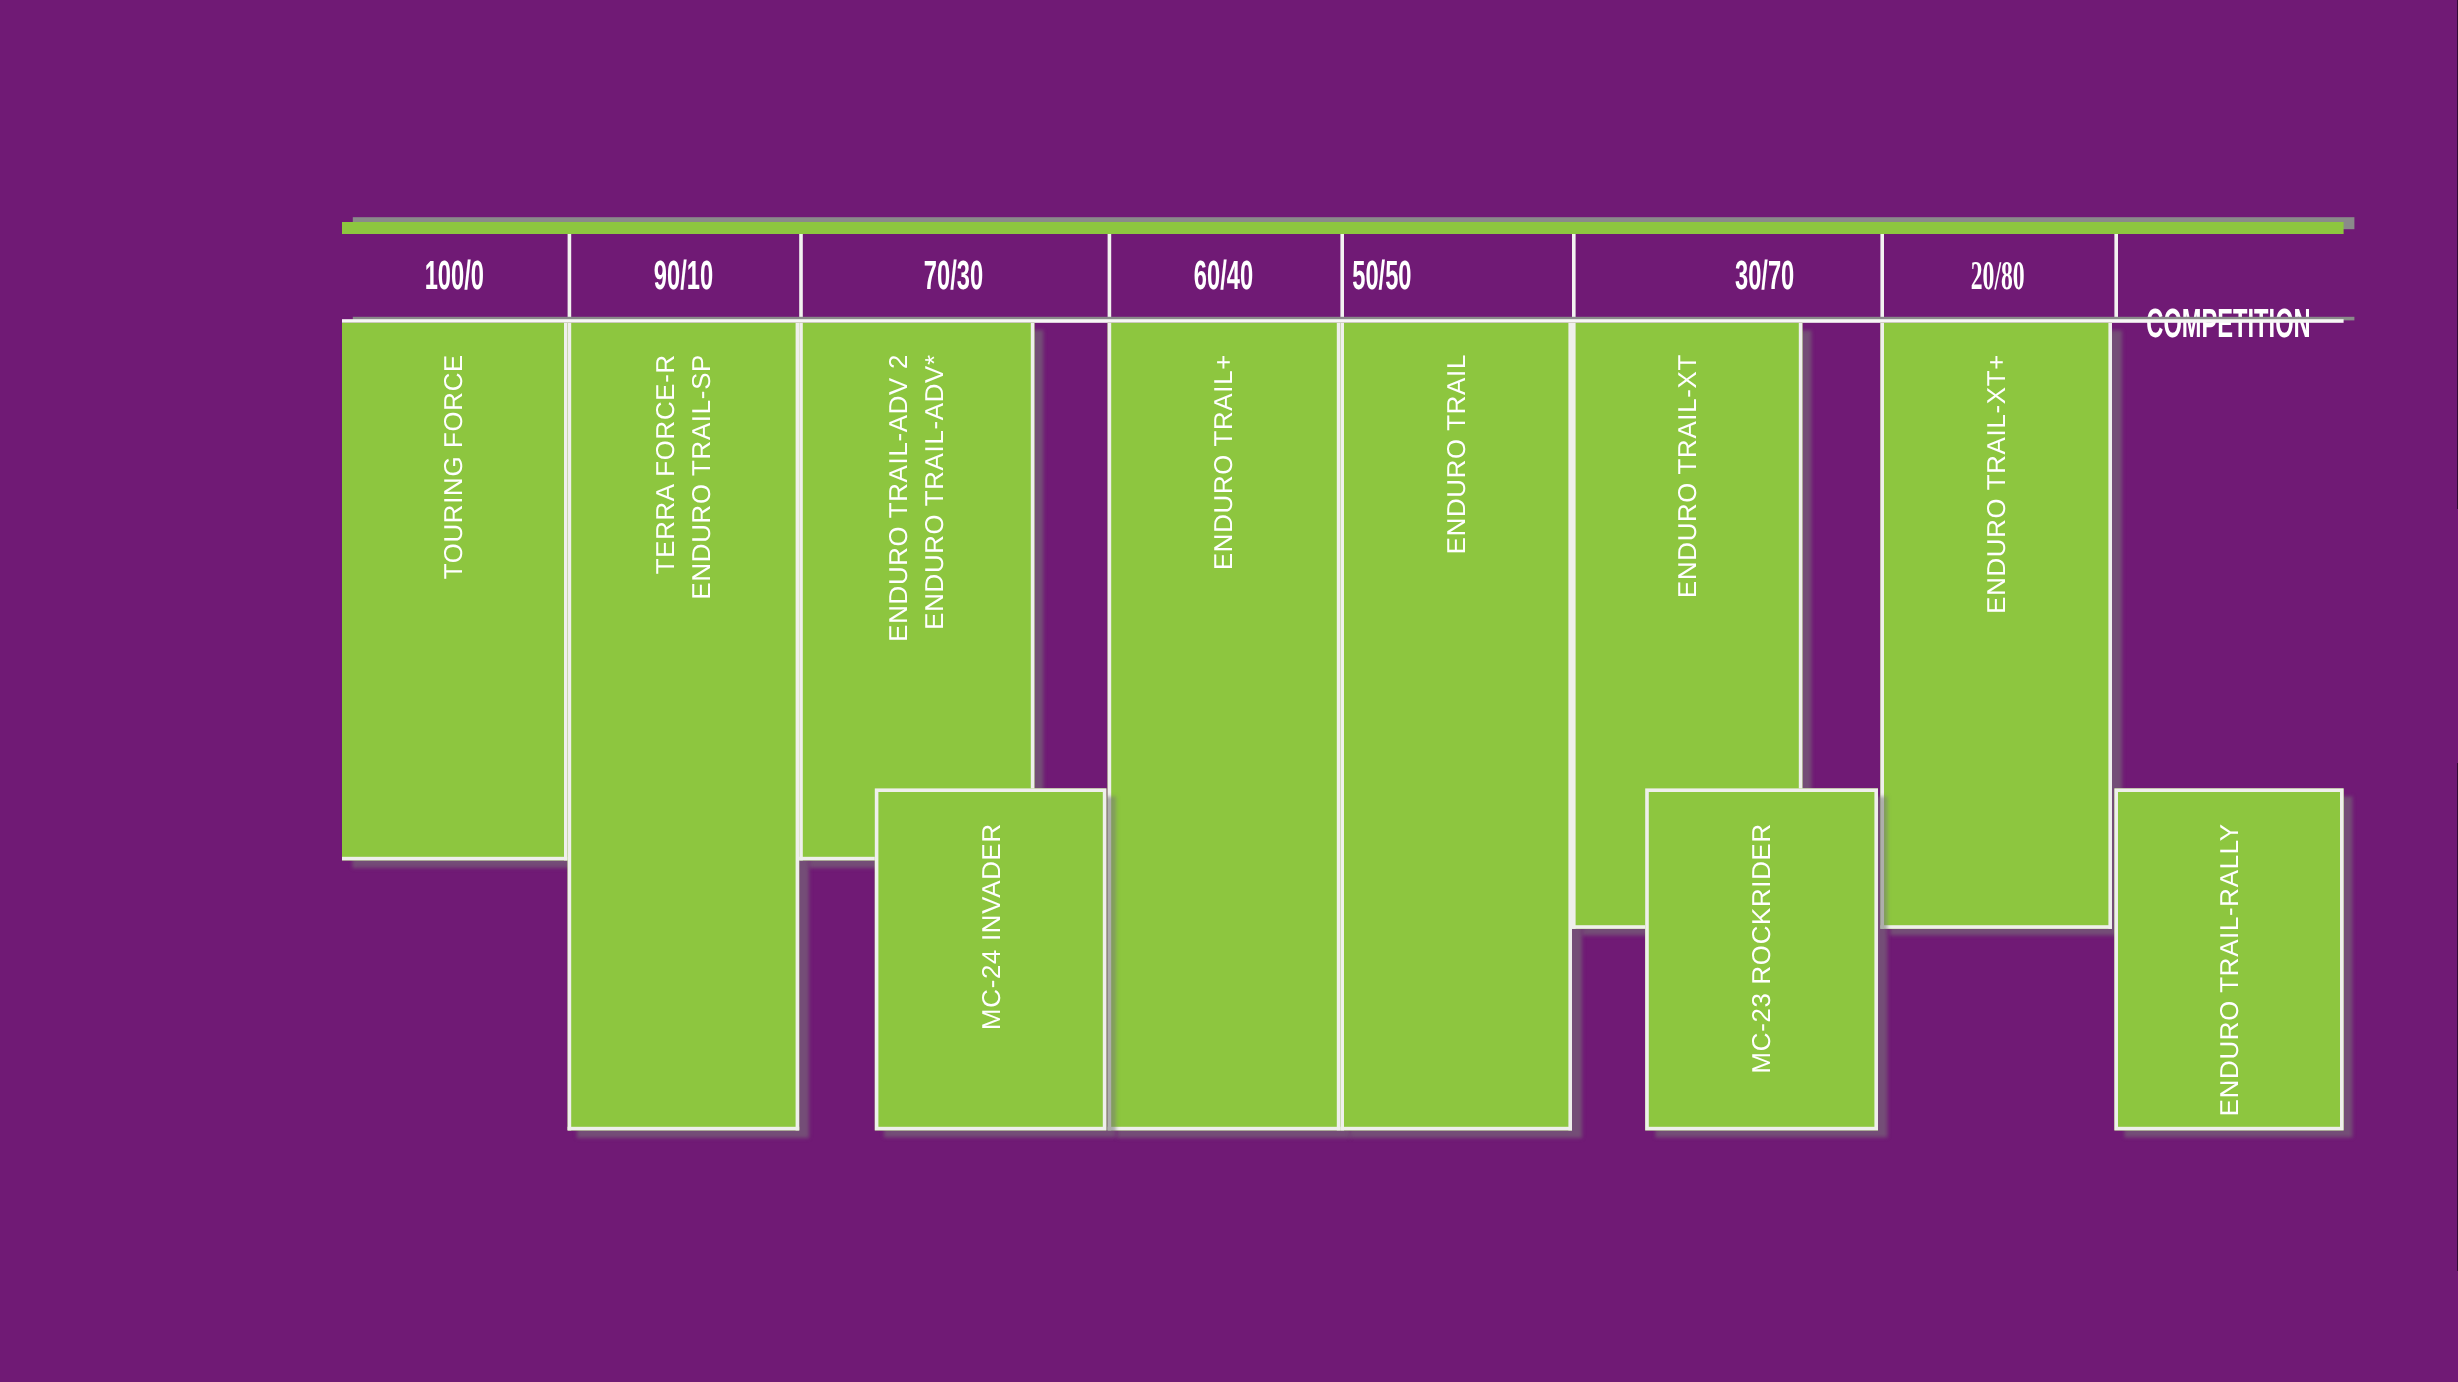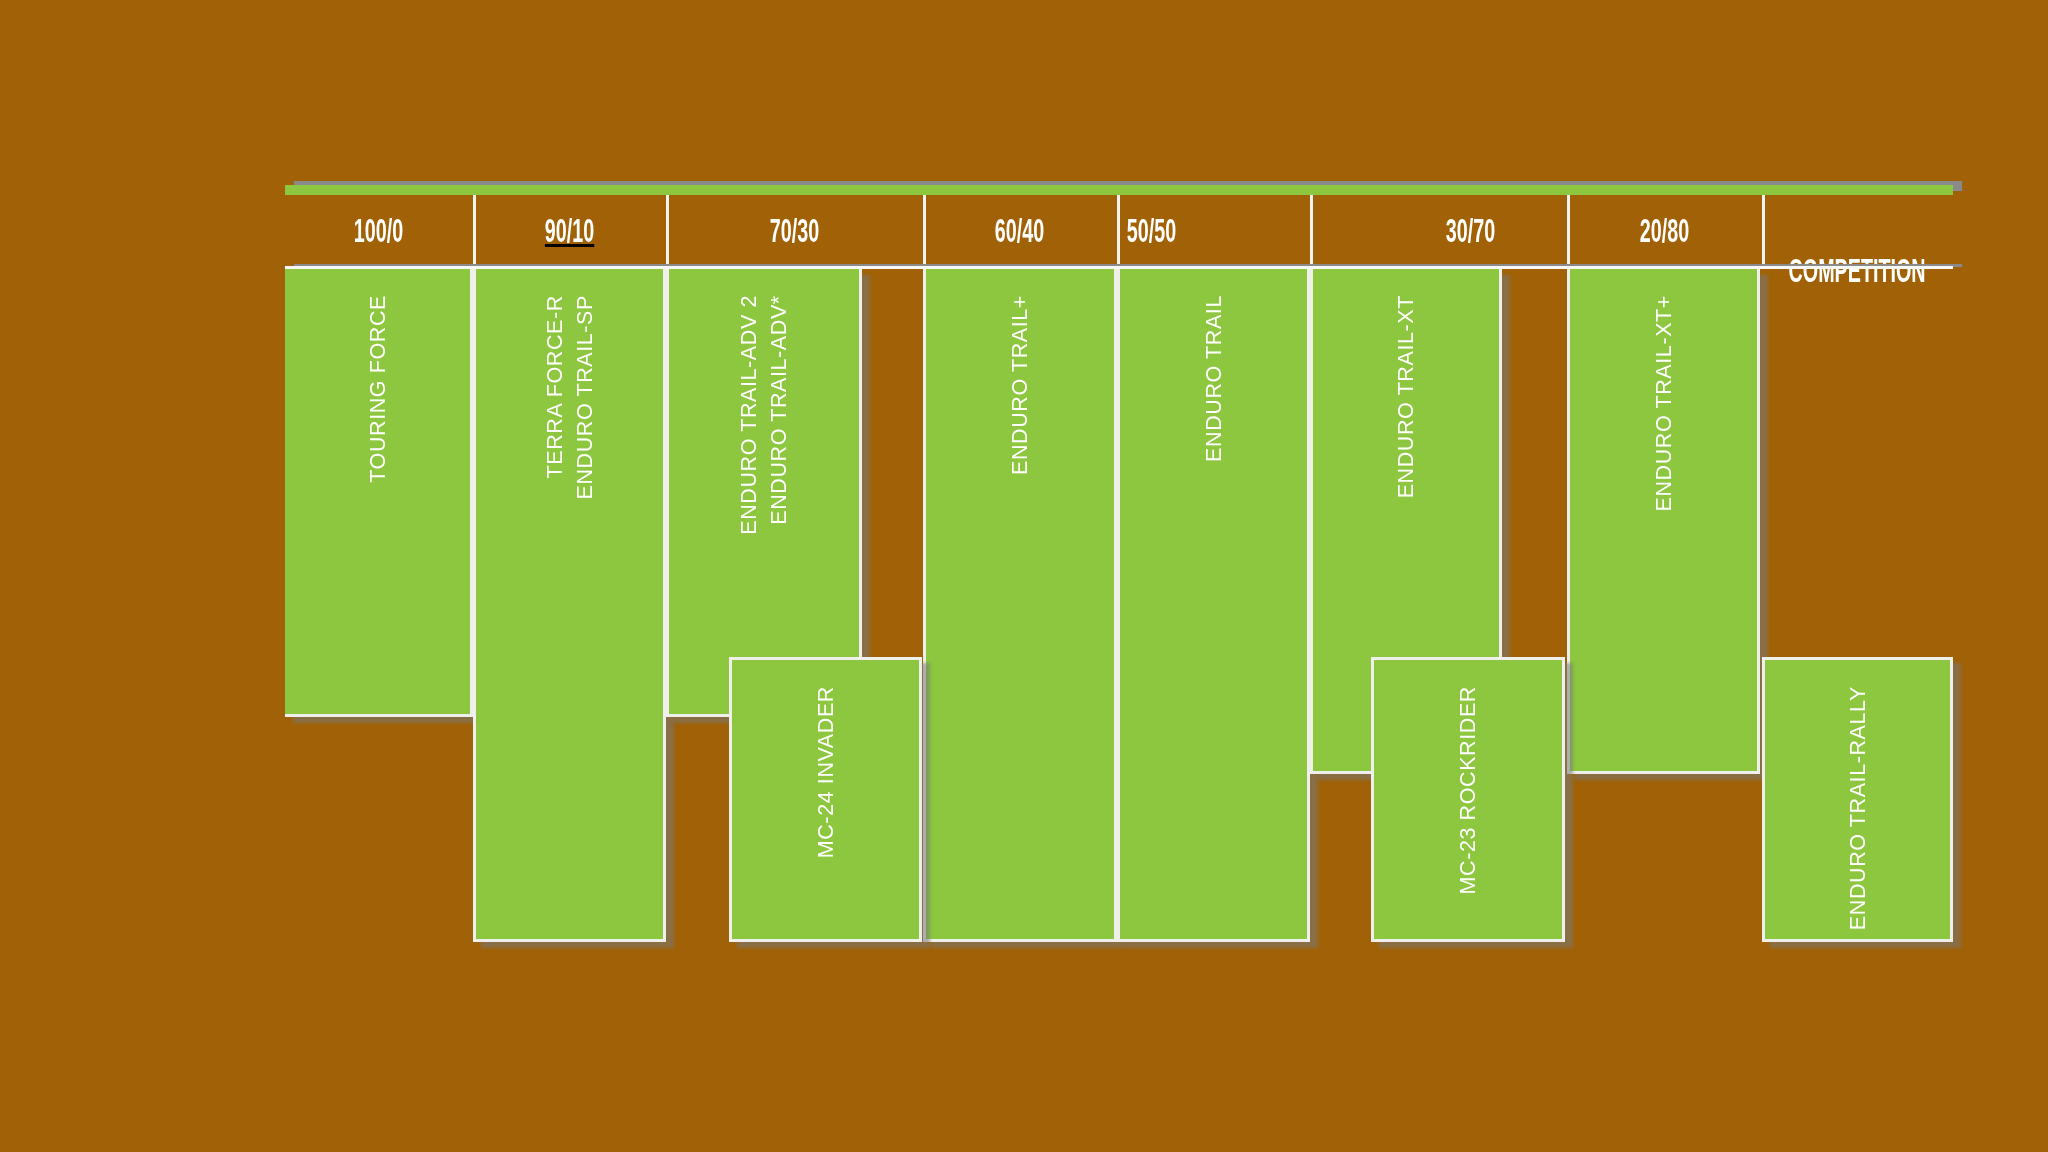--- a/index.html
+++ b/index.html
@@ -8,21 +8,21 @@
     background: #000000;
     width: 2048px;
     height: 1152px;
     overflow: hidden;
     font-family: "Liberation Sans", sans-serif;
   }
   #stage {
     position: relative;
     width: 2048px;
     height: 1152px;
-    background: #a16207;
+    background: #701a75;
   }
   
   .topline {
     position: absolute;
     left: 285px; top: 185px;
     width: 1668px; height: 10px;
     background: #8DC63F;
     box-shadow: 9px -4px 0 #8A8A8A;
   }
   
@@ -88,36 +88,36 @@
 </head>
 <body>
 
 <div id="stage">
 
   <div class="topline"></div>
 
   <div class="hcell" style="left:285px;  width:188px;">
       <span class="hlabel">100/0</span>
     </div>
-  <div class="hcell" style="left:473px;  width:193px;text-decoration:underline;">
+  <div class="hcell" style="left:473px;  width:193px;">
       <span class="hlabel">90/10</span>
     </div>
   <div class="hcell" style="left:666px;  width:257px;border-radius:11px;">
       <span class="hlabel">70/30</span>
     </div>
   <div class="hcell" style="left:923px;  width:194px;">
       <span class="hlabel">60/40</span>
     </div>
   <div class="hcell" style="left:1055px; width:193px;">
       <span class="hlabel">50/50</span>
     </div>
   <div class="hcell" style="left:1310px; width:257px;margin-left:32px;">
       <span class="hlabel">30/70</span>
     </div>
-  <div class="hcell" style="left:1567px; width:195px;">
+  <div class="hcell" style="left:1567px; width:195px;font-family:Liberation Serif, serif;">
       <span class="hlabel">20/80</span>
     </div>
   <div class="hcell" style="left:1762px; width:191px;margin-top:40px;">
       <span class="hlabel">COMPETITION</span>
     </div>
 
   <div class="divider" style="left:473px;"></div>
   <div class="divider" style="left:666px;"></div>
   <div class="divider" style="left:923px;"></div>
   <div class="divider" style="left:1117px;"></div>

